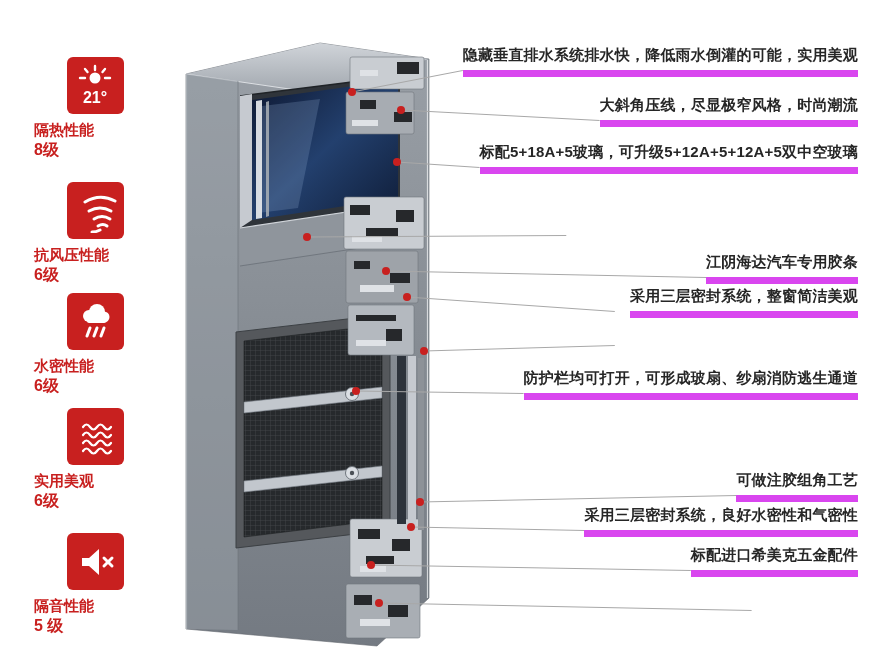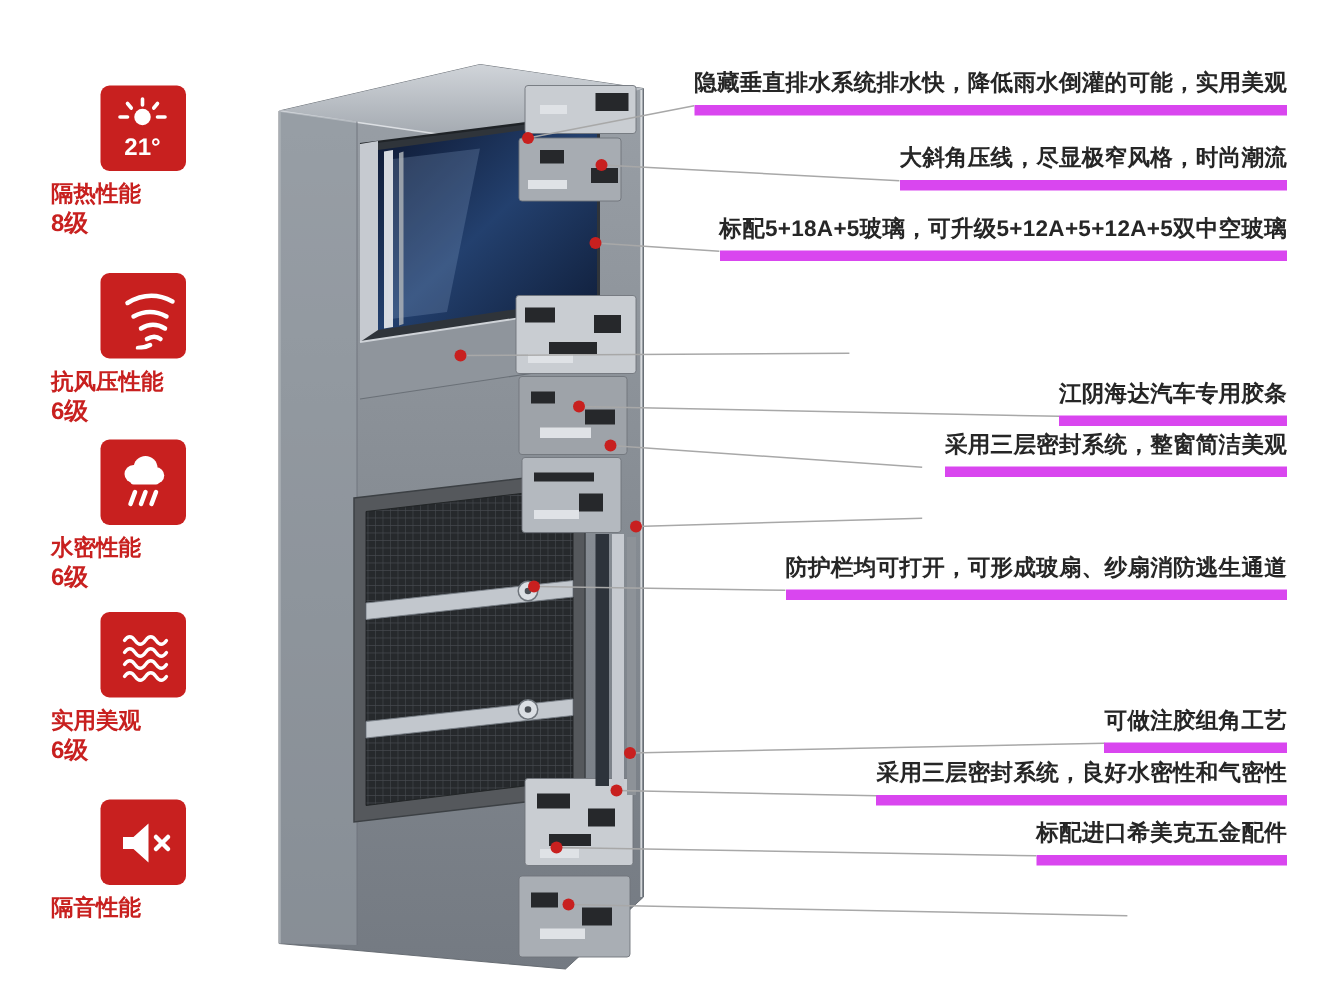--- a/index.html
+++ b/index.html
@@ -225,20 +225,21 @@
     <div class="icon-box">
       <svg width="44" height="44" viewBox="0 0 44 44">
         <polygon points="9,18 16,18 26,9 26,35 16,26 9,26" fill="#fff"></polygon>
         <g stroke="#fff" stroke-width="3" stroke-linecap="round">
           <line x1="31" y1="18" x2="39" y2="26"></line>
             <line x1="39" y1="18" x2="31" y2="26"></line>
         </g>
       </svg>
     </div>
     <div class="perf-label">隔音性能</div>
+    <div class="perf-grade">5 级</div>
   </div>
 
   <div class="callout" style="top:46px">隐藏垂直排水系统排水快，降低雨水倒灌的可能，实用美观</div>
   <div class="callout" style="top:96px">大斜角压线，尽显极窄风格，时尚潮流</div>
   <div class="callout" style="top:143px">标配5+18A+5玻璃，可升级5+12A+5+12A+5双中空玻璃</div>
   <div class="callout" style="top:253px">江阴海达汽车专用胶条</div>
   <div class="callout" style="top:287px">采用三层密封系统，整窗简洁美观</div>
   <div class="callout" style="top:369px">防护栏均可打开，可形成玻扇、纱扇消防逃生通道</div>
   <div class="callout" style="top:471px">可做注胶组角工艺</div>
   <div class="callout" style="top:506px">采用三层密封系统，良好水密性和气密性</div>

